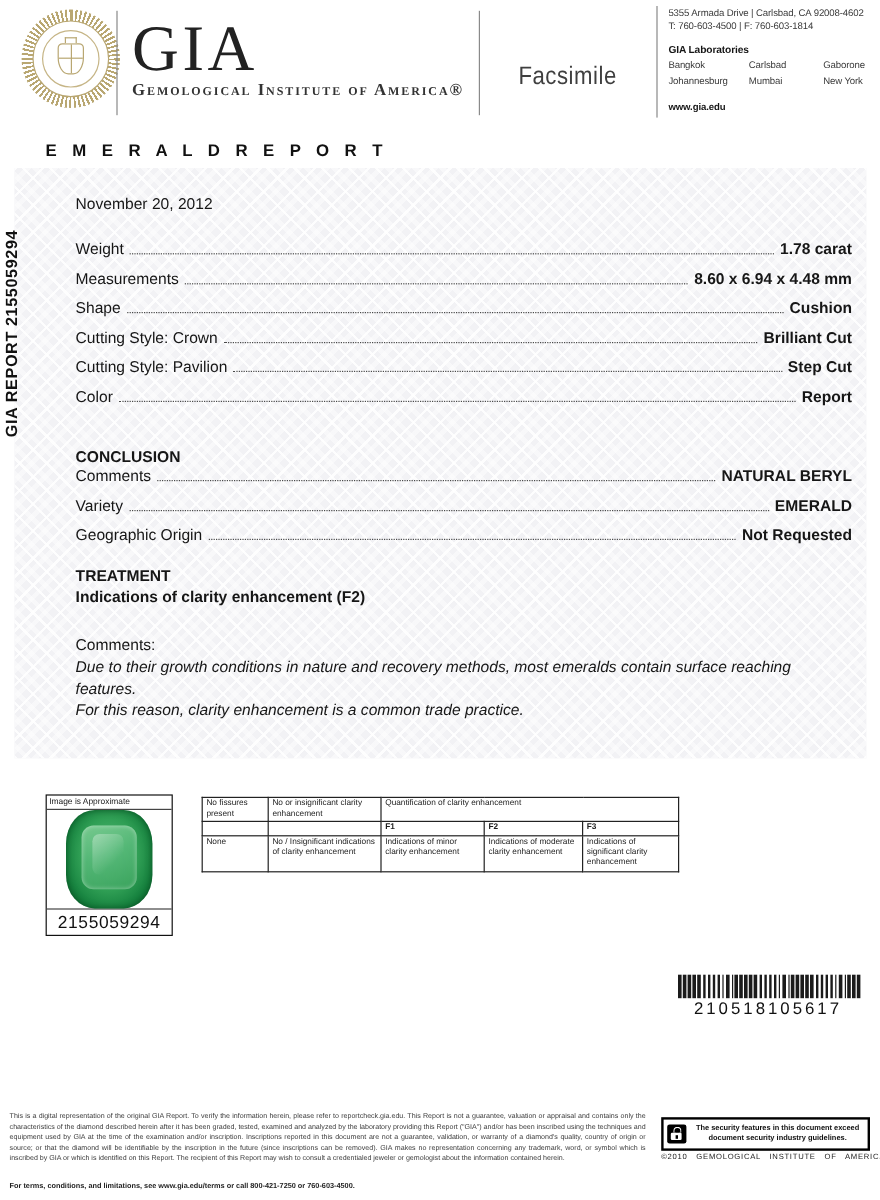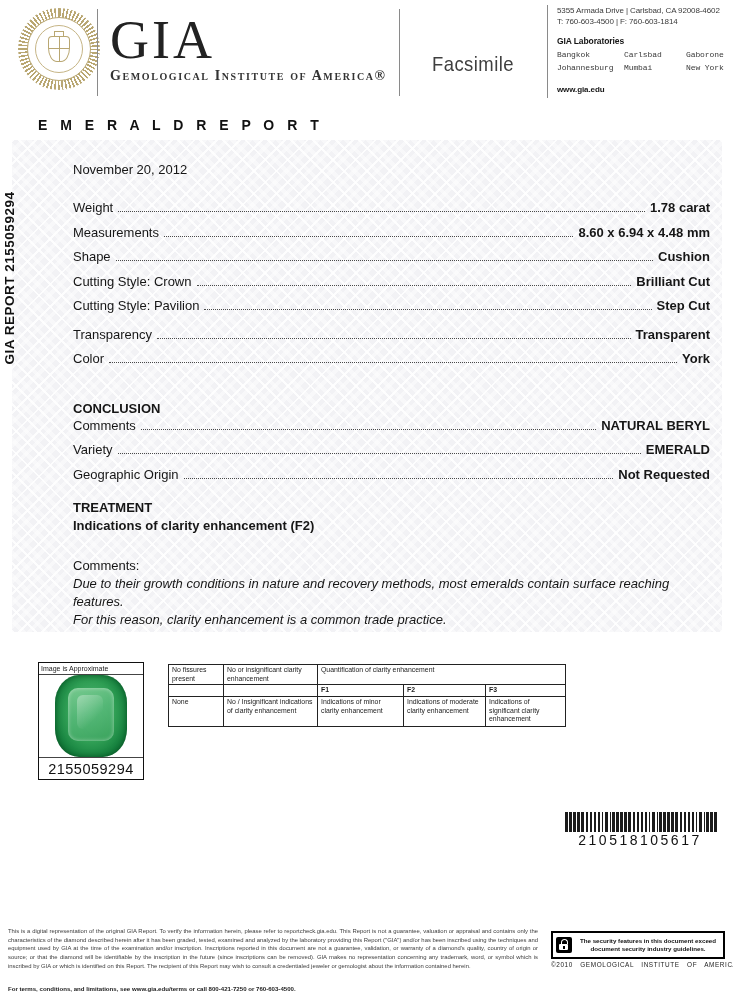--- a/index.html
+++ b/index.html
@@ -31,41 +31,41 @@
     letter-spacing:1.6px;color:#333;margin-top:2px;white-space:nowrap;font-weight:bold;}
 
   .facsimile{position:absolute;left:399px;top:52px;width:148px;text-align:center;
     font-size:21px;font-weight:400;color:#3f3f3f;letter-spacing:.5px;
     transform:scaleX(.88);transform-origin:center;}
 
   .addr{position:absolute;left:557px;top:5px;width:172px;font-size:8px;line-height:11px;color:#3a3a3a;
     letter-spacing:-0.1px;}
   .addr .l1,.addr .l2{white-space:nowrap;}
   .addr .labs-title{font-weight:bold;color:#161616;font-size:8.5px;margin-top:9px;}
-  .labs-grid{display:grid;grid-template-columns:67px 62px auto;row-gap:2px;margin-top:2px;font-family:Liberation Mono, monospace;}
+  .labs-grid{display:grid;grid-template-columns:67px 62px auto;row-gap:2px;margin-top:2px;}
   .addr .web{font-weight:bold;color:#161616;margin-top:11px;}
 
   
   .report-title{position:absolute;left:38px;top:117px;font-size:14px;font-weight:bold;
     letter-spacing:4.5px;color:#111;}
 
   
   .body-panel{position:absolute;left:12px;top:140px;width:710px;height:492px;
     background-color:#f2f2f5;
     background-image:
       repeating-linear-gradient(45deg, rgba(255,255,255,.85) 0 2px, rgba(255,255,255,0) 2px 16px),
       repeating-linear-gradient(135deg, rgba(255,255,255,.85) 0 2px, rgba(255,255,255,0) 2px 16px),
       repeating-linear-gradient(45deg, rgba(255,255,255,0) 0 6px, rgba(255,255,255,.45) 6px 10px, rgba(255,255,255,0) 10px 16px),
       repeating-linear-gradient(135deg, rgba(255,255,255,0) 0 6px, rgba(255,255,255,.45) 6px 10px, rgba(255,255,255,0) 10px 16px);}
 
   .side-label{position:absolute;left:-88px;top:270px;width:196px;height:16px;
     transform:rotate(-90deg);transform-origin:center;font-size:13.5px;font-weight:bold;
     letter-spacing:.5px;color:#111;text-align:center;white-space:nowrap;}
 
-  .content{position:absolute;left:73px;right:23px;top:162px;font-size:13px;color:#161616;}
+  .content{position:absolute;left:63px;right:23px;top:162px;font-size:13px;color:#161616;}
   .report-date{line-height:15px;margin-bottom:23px;}
   .spec-row{display:flex;align-items:baseline;height:24.5px;}
   .spec-row.gap{margin-top:4px;}
   .spec-row .lbl{white-space:nowrap;}
   .spec-row .dots{flex:1;border-bottom:1.6px dotted #4a4a4a;margin:0 5px 3px 5px;min-width:20px;}
   .spec-row .val{font-weight:bold;white-space:nowrap;}
   .sec-title{font-weight:bold;font-size:13px;}
   .t-conclusion{margin-top:24px;height:18px;display:flex;align-items:center;}
   .t-treatment{margin-top:8px;line-height:18px;}
   .treat-text{font-weight:bold;line-height:18px;}
@@ -191,29 +191,24 @@
     <div class="spec-row">
       <span class="lbl">Cutting Style: Crown</span>
         <span class="dots"></span>
         <span class="val">Brilliant Cut</span>
     </div>
     <div class="spec-row">
       <span class="lbl">Cutting Style: Pavilion</span>
         <span class="dots"></span>
         <span class="val">Step Cut</span>
     </div>
-    <div class="spec-row gap">
-      <span class="lbl">Transparency</span>
-        <span class="dots"></span>
-        <span class="val">Transparent</span>
-    </div>
     <div class="spec-row">
       <span class="lbl">Color</span>
         <span class="dots"></span>
-        <span class="val">York</span>
+        <span class="val">Report</span>
     </div>
 
     <div class="sec-title t-conclusion">CONCLUSION</div>
 
     <div class="spec-row">
       <span class="lbl">Comments</span>
         <span class="dots"></span>
         <span class="val">NATURAL BERYL</span>
     </div>
     <div class="spec-row">

